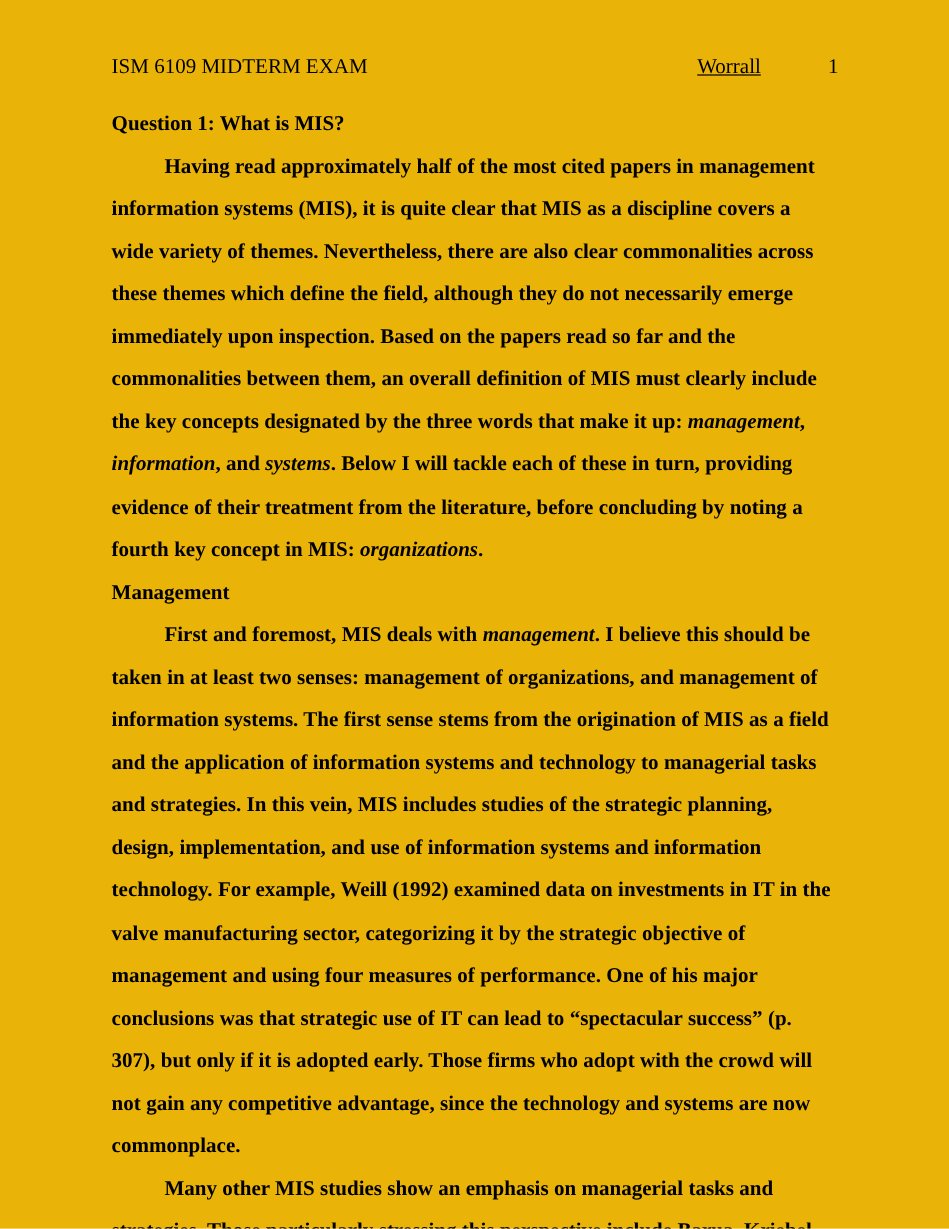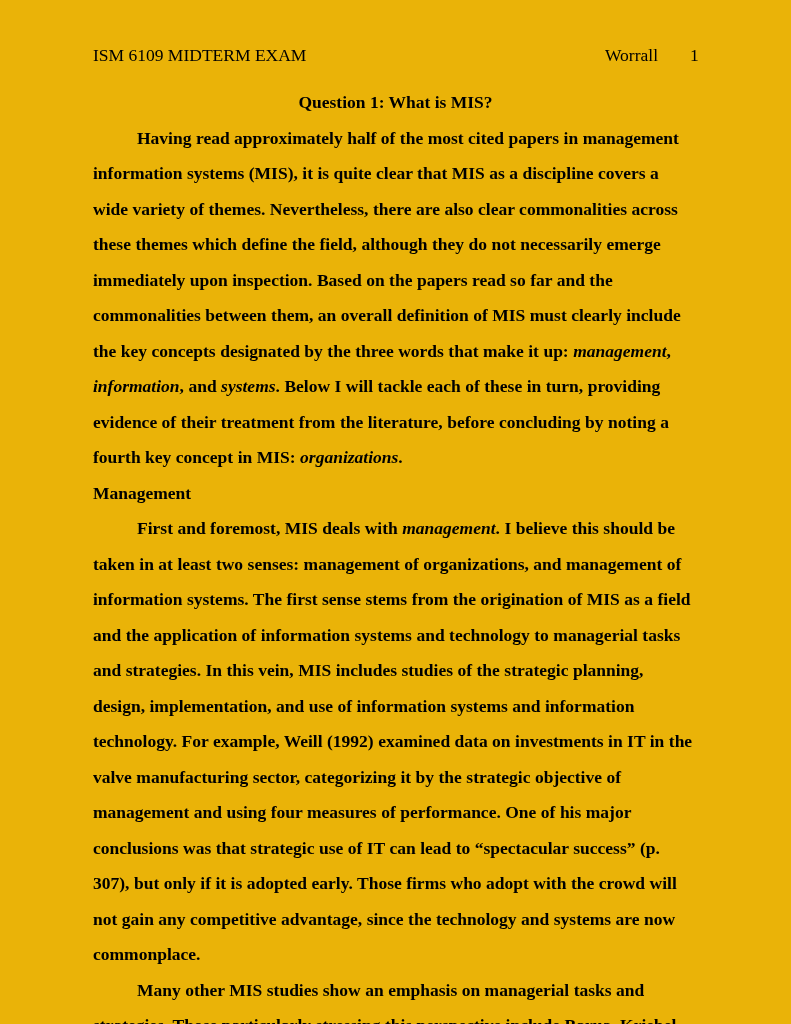--- a/index.html
+++ b/index.html
@@ -35,36 +35,37 @@
     line-height: 22px;
     white-space: nowrap;
   }
   .running-header .hdr-left {
     position: absolute;
     left: 0;
     top: 0;
   }
   .running-header .hdr-author {
     position: absolute;
-    left: 512px;
+    left: 488px;
     top: 0;
+    text-decoration: underline;
   }
   .running-header .hdr-page {
     position: absolute;
     left: 597px;
     top: 0;
   }
 
   
   .doc-title {
     margin: 0;
     padding: 0;
     font-size: 17.5px;
     font-weight: bold;
-    text-align: center;
+    text-align: left;
     line-height: 35.5px;
     height: 35.5px;
   }
 
   
   .para {
     margin: 0;
     padding: 0;
     font-size: 17.5px;
     line-height: 35.5px;

